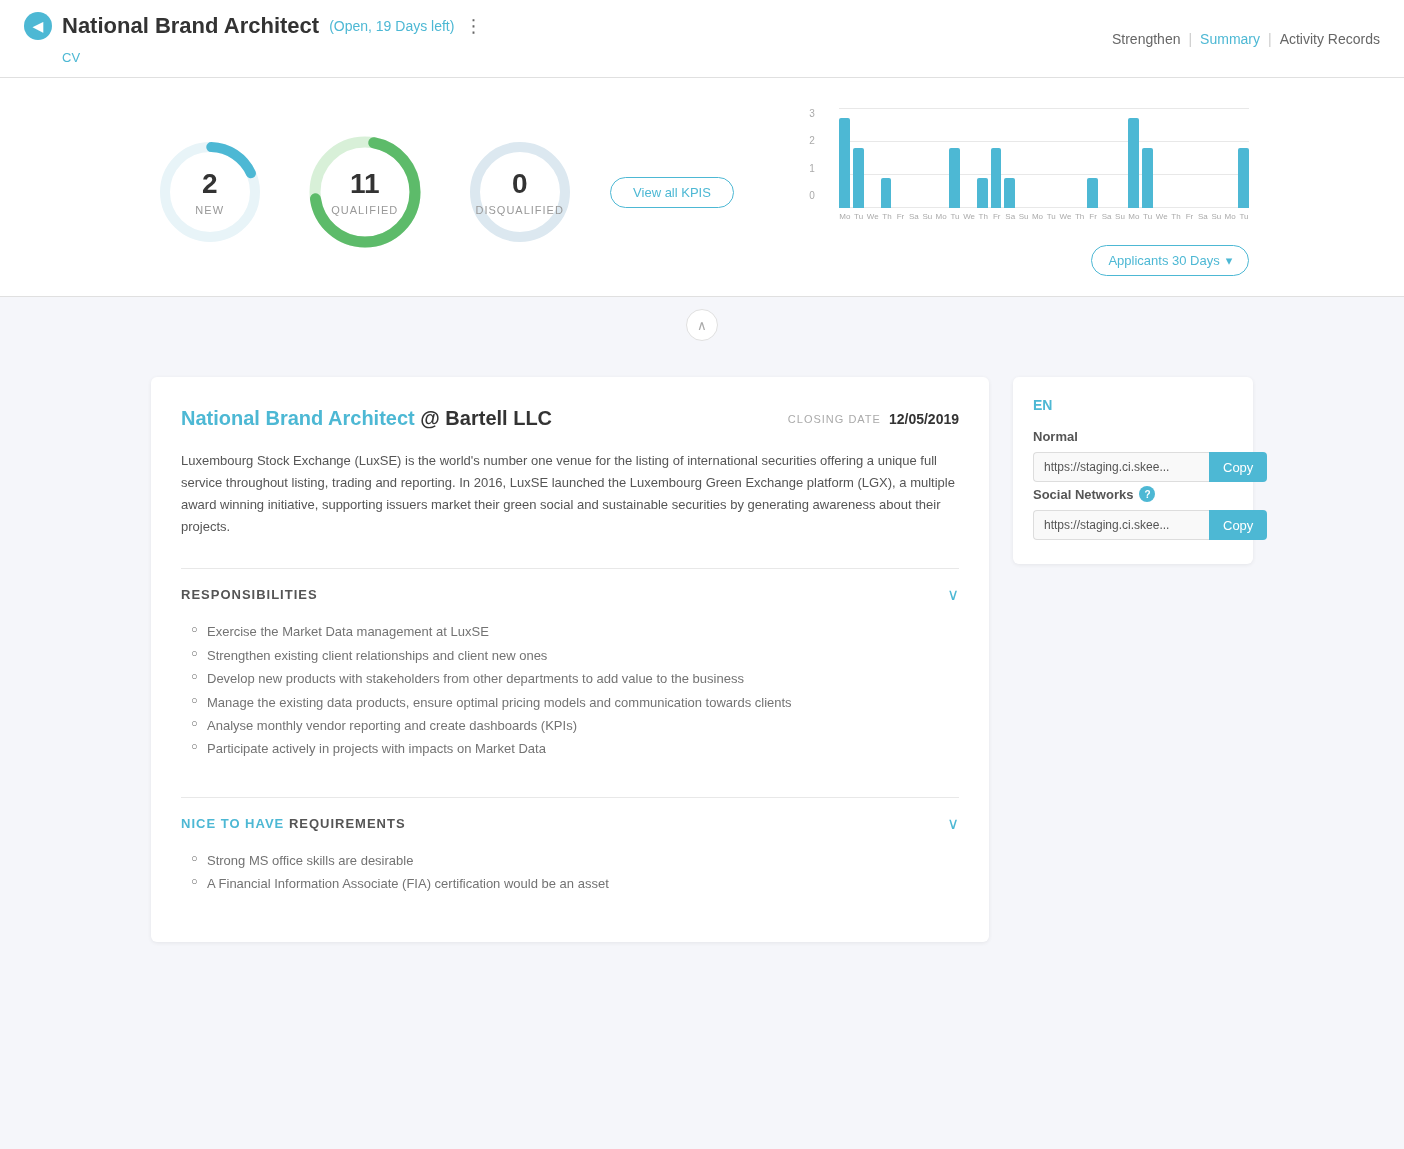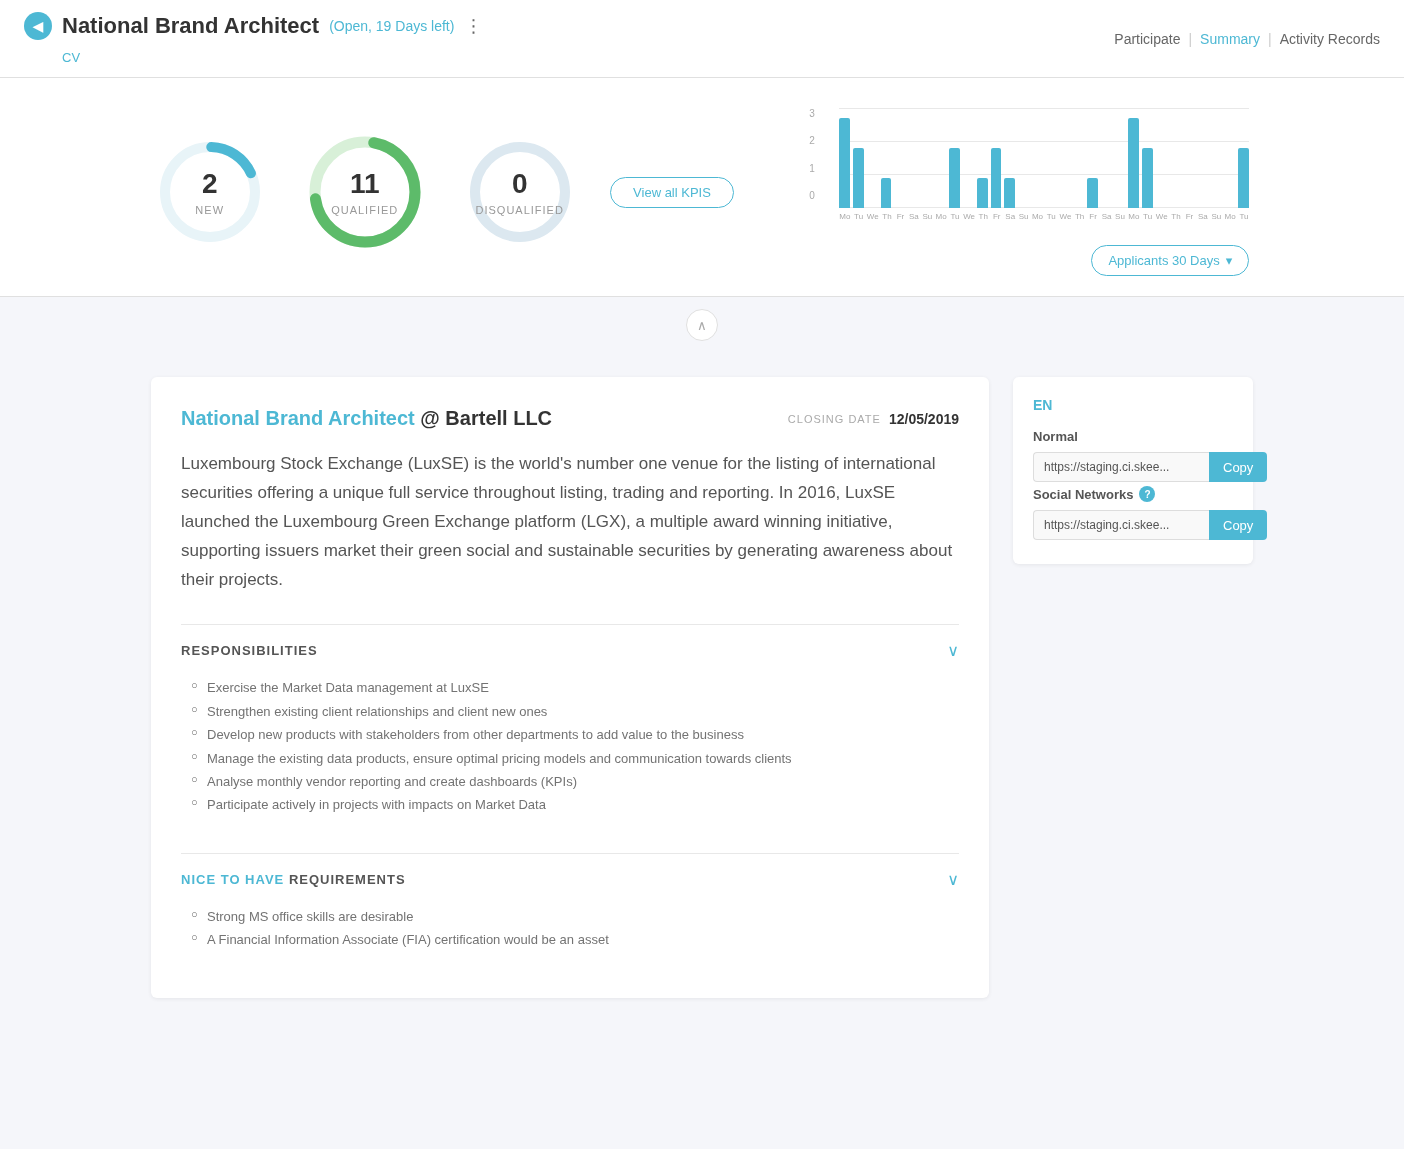--- a/index.html
+++ b/index.html
@@ -66,21 +66,21 @@
       background: #fff; border-radius: 6px; padding: 30px; flex: 1;
       box-shadow: 0 1px 4px rgba(0,0,0,0.07);
     }
     .job-heading-row { display: flex; align-items: center; justify-content: space-between; margin-bottom: 20px; }
     .job-heading { font-size: 20px; }
     .job-heading-title { color: #4db8d4; font-weight: bold; }
     .job-heading-company { color: #333; font-weight: bold; }
     .closing-date-block { display: flex; align-items: center; gap: 8px; }
     .closing-label { font-size: 11px; color: #aaa; letter-spacing: 1px; }
     .closing-value { font-size: 14px; color: #333; font-weight: bold; }
-    .job-description { font-size: 17px; color: #555; line-height: 1.7; margin-bottom: 30px; }
+    .job-description { font-size: 13px; color: #555; line-height: 1.7; margin-bottom: 30px; }
 
     .section-block { border-top: 1px solid #e8e8e8; margin-top: 20px; }
     .section-header {
       display: flex; align-items: center; justify-content: space-between;
       padding: 16px 0; cursor: pointer;
     }
     .section-title { font-size: 13px; font-weight: bold; color: #555; letter-spacing: 1px; }
     .section-chevron { color: #4db8d4; font-size: 16px; }
     .section-content { padding-bottom: 16px; }
     .bullet-list { list-style: none; padding-left: 10px; }
@@ -122,21 +122,21 @@
       </button>
       <span class="job-title">National Brand Architect</span>
       <span class="job-status">(Open, 19 Days left)</span>
       <button class="more-btn">
         <span>⋮</span>
       </button>
     </div>
     <a class="cv-link">CV</a>
   </div>
   <div class="top-bar-right">
-    <span class="nav-link">Participate</span>
+    <span class="nav-link">Strengthen</span>
     <span class="nav-sep">|</span>
     <span class="nav-link active">Summary</span>
     <span class="nav-sep">|</span>
     <span class="nav-link">Activity Records</span>
   </div>
 </div>
 
 <div class="kpi-section">
   <div class="kpi-inner">
 

